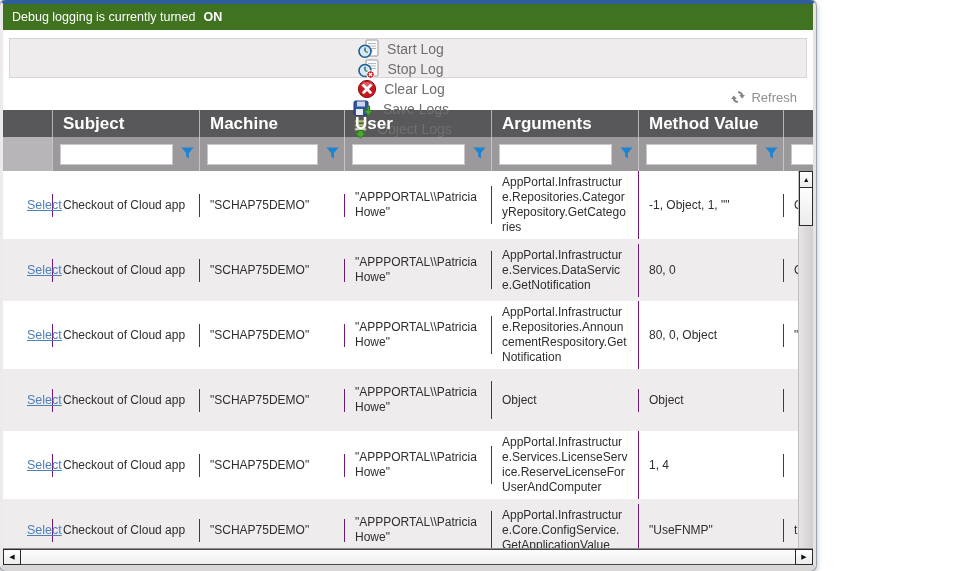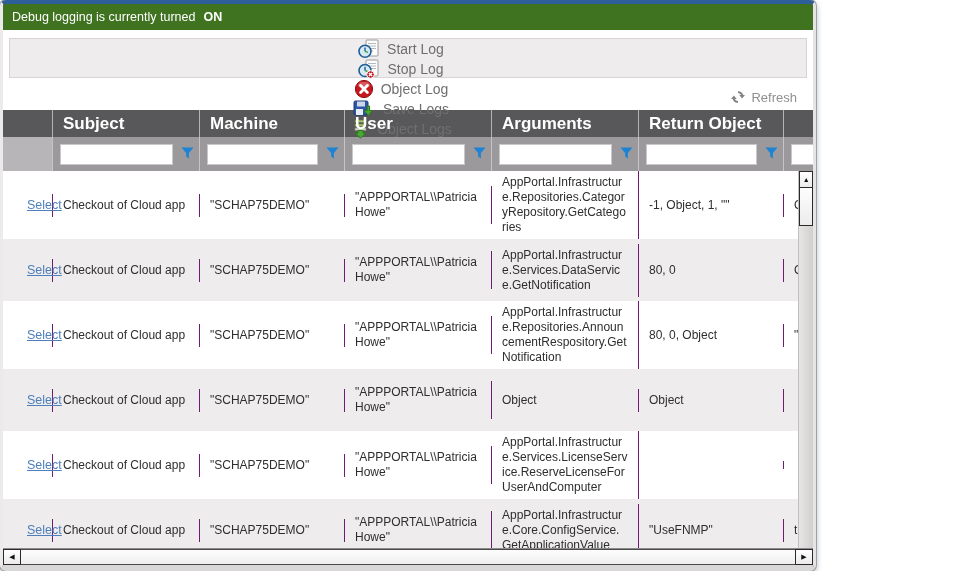--- a/index.html
+++ b/index.html
@@ -153,21 +153,21 @@
       </div>
 
       <div class="tb-btn">
         <span class="tb-icon">
           <svg width="20" height="20" viewBox="0 0 20 20">
             <circle cx="10" cy="10" r="8.6" fill="#c6171e" stroke="#8e0f14"></circle>
             <ellipse cx="10" cy="6" rx="6" ry="3.1" fill="#ffffff" opacity="0.3"></ellipse>
             <path d="M6.6 6.6 L13.4 13.4 M13.4 6.6 L6.6 13.4" stroke="#ffffff" stroke-width="2.8" stroke-linecap="round"></path>
           </svg>
         </span>
-        <span class="tb-label">Object Log</span>
+        <span class="tb-label">Clear Log</span>
       </div>
 
       <div class="tb-btn">
         <span class="tb-icon">
           <svg width="23" height="20" viewBox="0 0 23 20">
             <rect x="1" y="2" width="14" height="14" rx="1.5" fill="#2f55a4" stroke="#1d3a78"></rect>
             <rect x="4" y="2.5" width="8" height="5" fill="#cdd7ea"></rect>
             <rect x="3" y="10" width="7" height="6" fill="#e8edf5"></rect>
             <path d="M16.5 7 v4.5 h3 l-4.2 5 -4.2 -5 h3 V7 z" fill="#49a832" stroke="#2c7a1d"></path>
           </svg>
@@ -199,21 +199,21 @@
       <span>Refresh</span>
     </div>
   </div>
 
   <div class="grid-header">
     <div class="hcell sel"></div>
     <div class="hcell">Subject</div>
     <div class="hcell">Machine</div>
     <div class="hcell">User</div>
     <div class="hcell">Arguments</div>
-    <div class="hcell">Return Object</div>
+    <div class="hcell">Method Value</div>
     <div class="hcell filler"></div>
   </div>
 
   <div class="filter-row">
     <div class="fcell first"></div>
     <div class="fcell">
       <input value="" style="">
       <span class="funnel">
         <svg width="13" height="12" viewBox="0 0 13 12">
             <path d="M0.5 0.5 h12 l-4.6 5.4 v5.6 l-2.8 -2.1 v-3.5 z" fill="#1d83d4"></path>
@@ -304,20 +304,21 @@
         <div class="cell">Object</div>
         <div class="cell">Object</div>
       </div>
 
       <div class="row">
         <div class="cell sel"><a class="select">Select</a></div>
         <div class="cell">Checkout of Cloud app</div>
         <div class="cell">"SCHAP75DEMO"</div>
         <div class="cell brk">"APPPORTAL\\PatriciaHowe"</div>
         <div class="cell brk">AppPortal.Infrastructure.Services.LicenseService.ReserveLicenseForUserAndComputer</div>
+        <div class="cell">1, 4</div>
         <div class="cell"></div>
       </div>
 
       <div class="row alt">
         <div class="cell sel"><a class="select">Select</a></div>
         <div class="cell">Checkout of Cloud app</div>
         <div class="cell">"SCHAP75DEMO"</div>
         <div class="cell brk">"APPPORTAL\\PatriciaHowe"</div>
         <div class="cell brk">AppPortal.Infrastructure.Core.ConfigService.GetApplicationValue</div>
         <div class="cell">"UseFNMP"</div>

